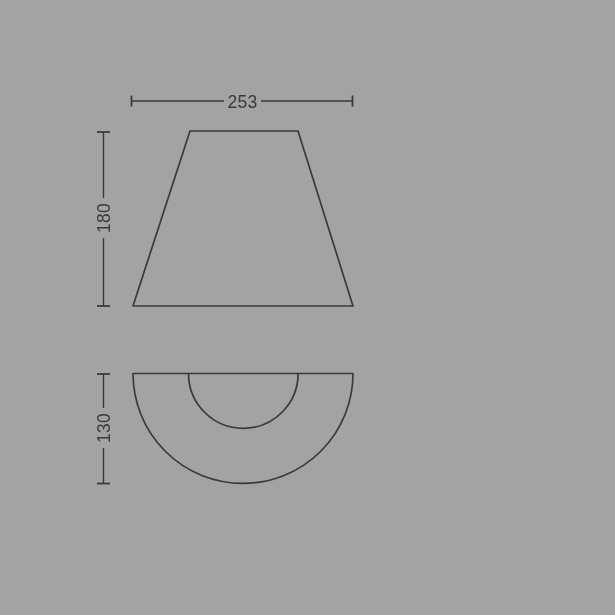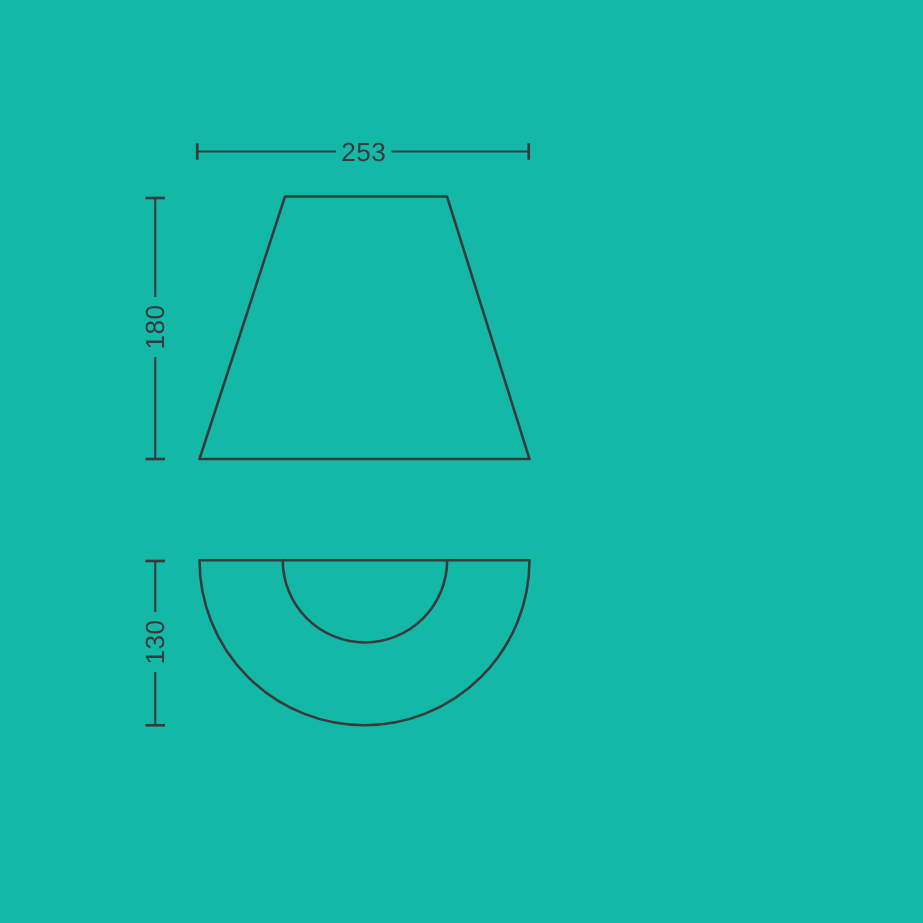--- a/index.html
+++ b/index.html
@@ -4,21 +4,21 @@
 <style>
   html, body {
     margin: 0;
     padding: 0;
     background: #ffffff;
   }
   .canvas {
     position: relative;
     width: 615px;
     height: 615px;
-    background: #14b8a6;
+    background: #a3a3a3;
     font-family: "Liberation Sans", sans-serif;
     overflow: hidden;
   }
   svg text {
     font-family: "Liberation Sans", sans-serif;
     font-size: 17.5px;
     fill: #3a3a3c;
     letter-spacing: 0.3px;
   }
   .shape-stroke {

